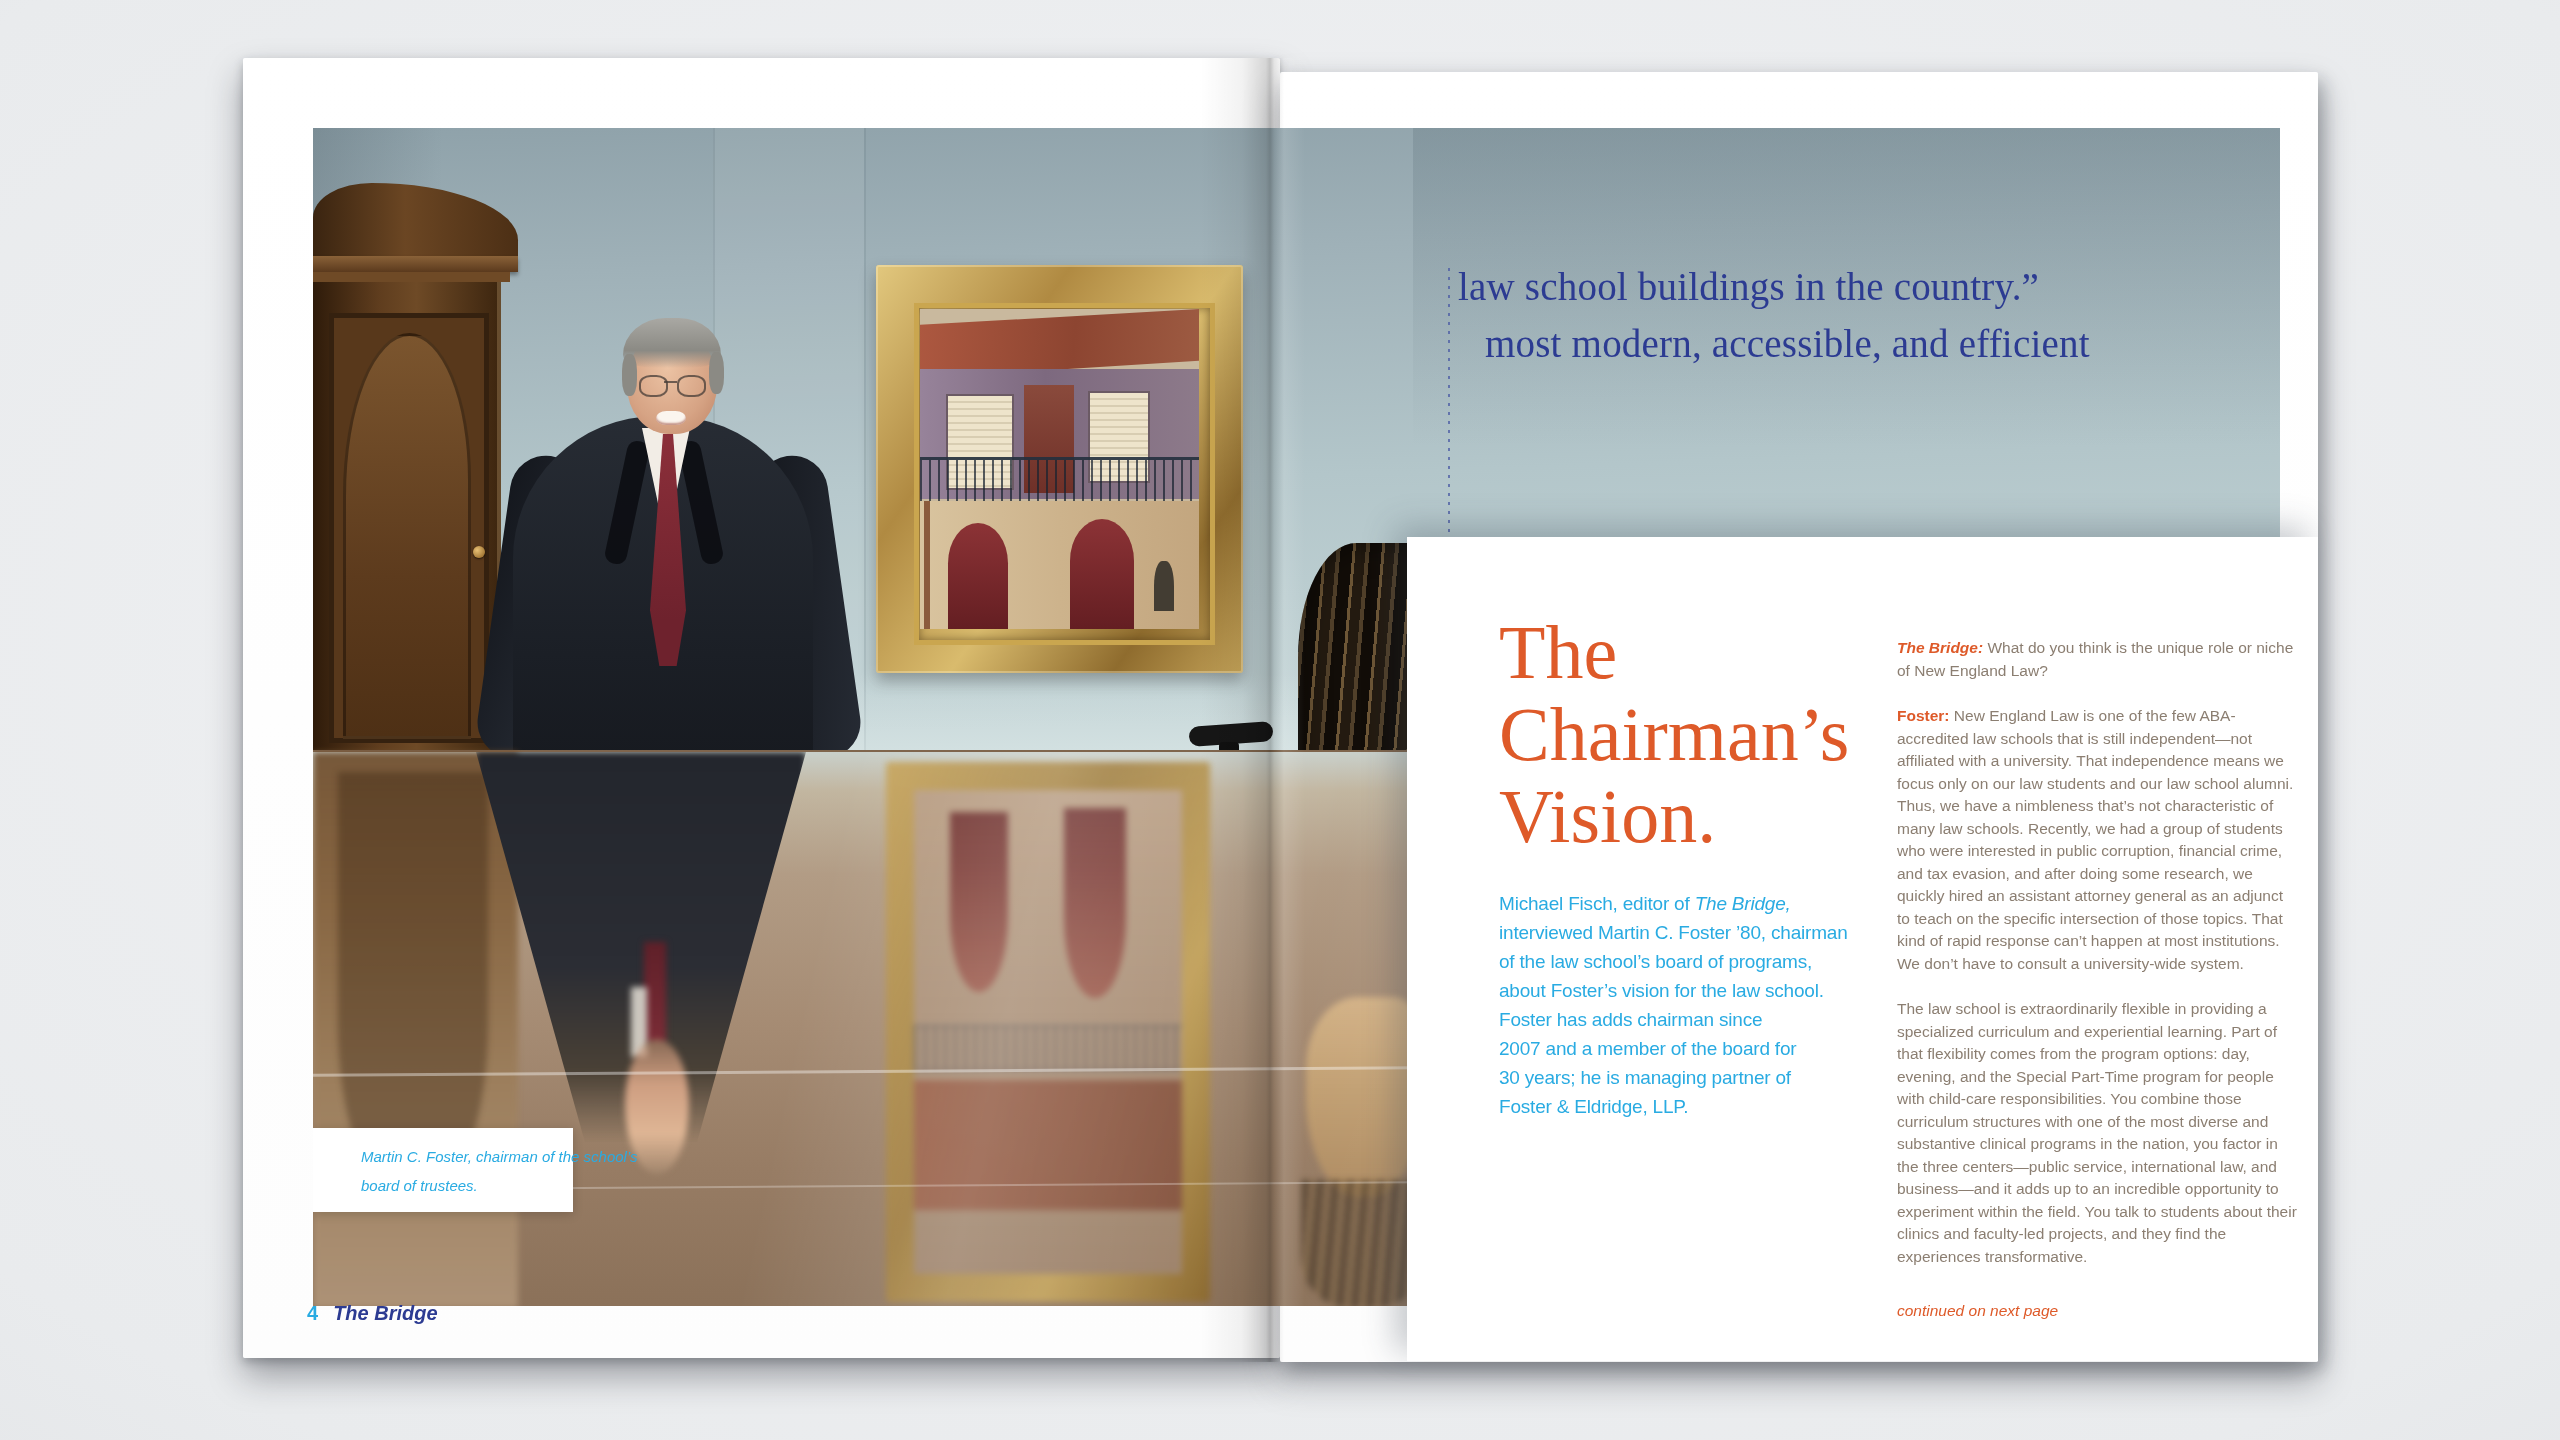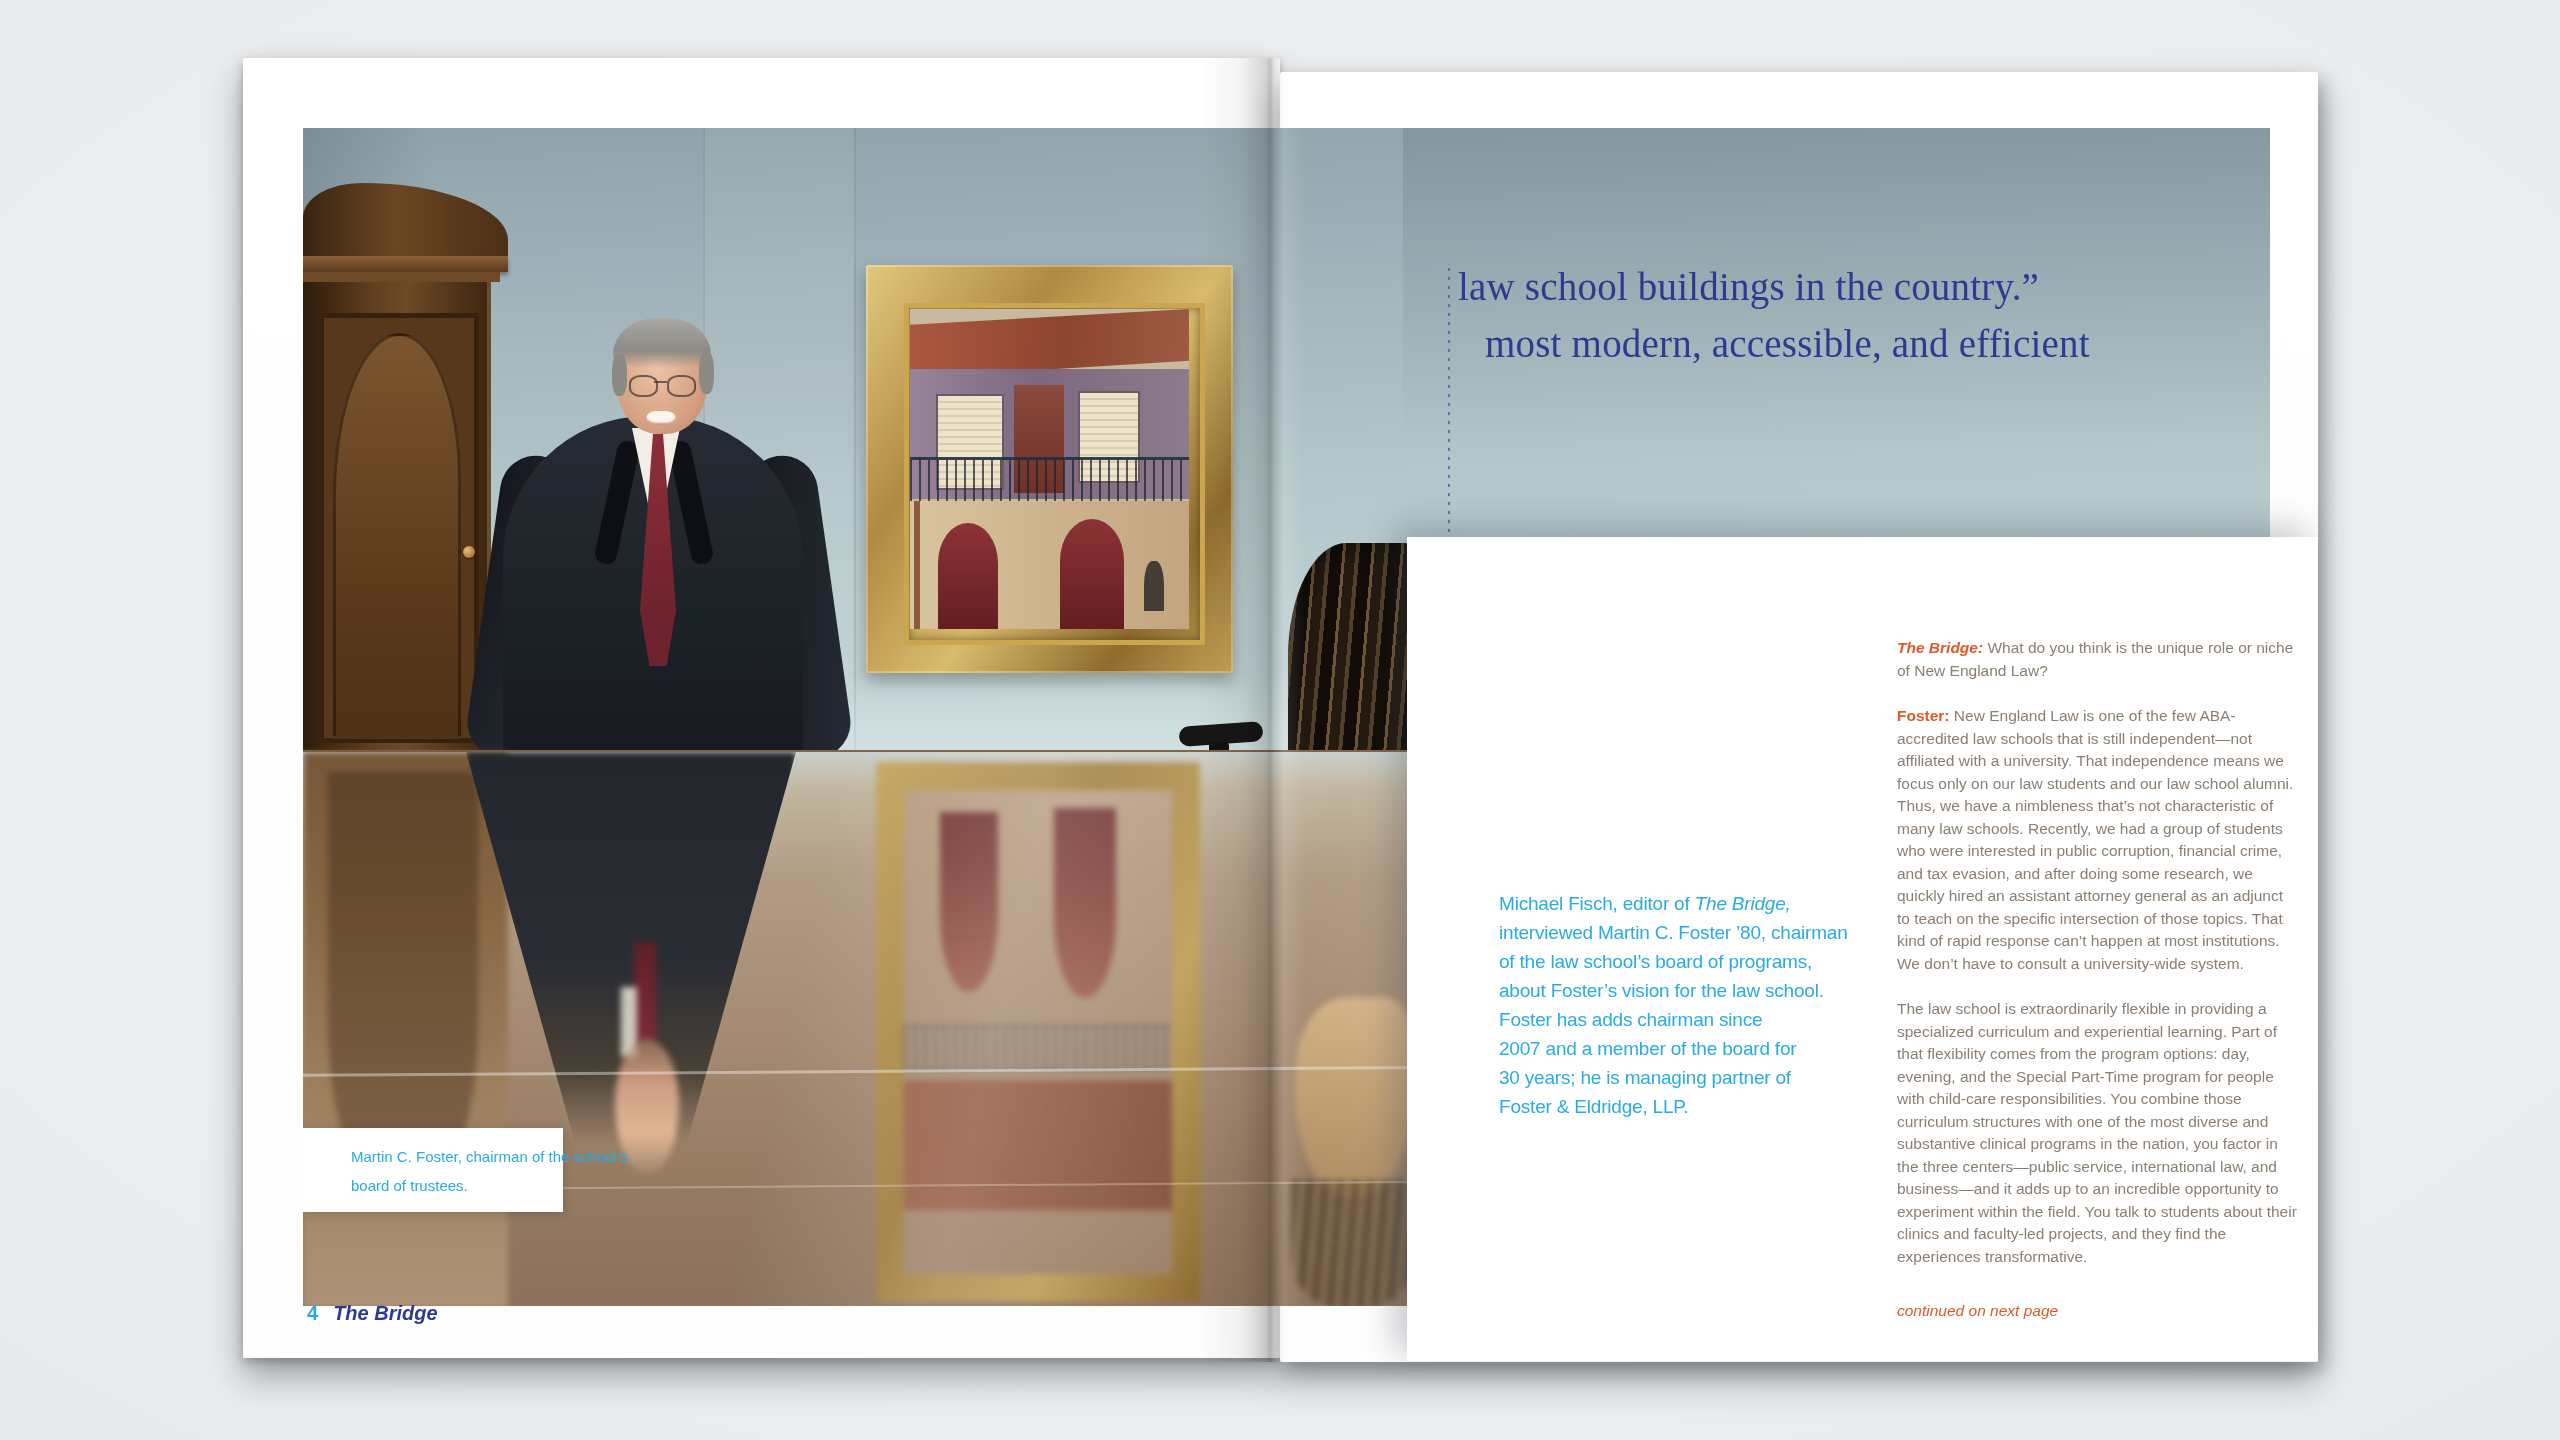--- a/index.html
+++ b/index.html
@@ -9,21 +9,21 @@
          font-family:"Liberation Sans", sans-serif;}
 
   
   .page{background:linear-gradient(180deg,#ffffff 0%,#fdfdfd 100%);border-radius:2px;}
   #page-left{left:243px;top:58px;width:1037px;height:1300px;
              box-shadow:0 18px 34px rgba(25,30,40,.38), 0 4px 10px rgba(25,30,40,.25);}
   #page-right{left:1280px;top:72px;width:1038px;height:1290px;
               box-shadow:0 18px 34px rgba(25,30,40,.38), 6px 8px 16px rgba(25,30,40,.22);}
 
   
-  #photo{left:303px;top:128px;width:1967px;height:1178px;overflow:hidden;z-index:2;}
+  #photo{left:313px;top:128px;width:1967px;height:1178px;overflow:hidden;z-index:2;font-style:italic;}
   .wall{left:0;top:0;width:1967px;height:625px;
         background:linear-gradient(178deg,#8fa2aa 0%,#9fb1b8 22%,#b3c6ca 55%,#c3d4d6 90%);}
   .wall-shade-tr{left:1100px;top:0;width:867px;height:320px;
         background:linear-gradient(180deg,rgba(70,90,100,.20),rgba(70,90,100,0));}
   .wall-shade-l{left:0;top:0;width:130px;height:625px;
         background:linear-gradient(90deg,rgba(50,65,75,.22),rgba(50,65,75,0));}
   .wall-panel{left:400px;top:0;width:151px;height:625px;background:rgba(255,255,255,.06);}
   .seam{top:0;width:2px;height:625px;background:rgba(40,55,65,.10);}
   .wall-haze{left:0;top:545px;width:1967px;height:80px;
         background:linear-gradient(180deg,rgba(255,255,255,0),rgba(240,248,246,.35));}
@@ -290,20 +290,25 @@
 
   <div class="abs" id="gutter"></div>
 
   <div class="abs" id="quote-rule"></div>
   <div class="abs" id="pull-quote">
       <p><span>law school buildings in the country.”</span></p>
       <p><span>most modern, accessible, and efficient</span></p>
     </div>
 
   <div class="abs" id="article-panel">
+    <div class="abs" id="article-title">
+        <p><span>The</span></p>
+        <p><span>Chairman’s</span></p>
+        <p><span>Vision.</span></p>
+      </div>
     <div class="abs" id="article-intro">
         <p><span>Michael Fisch, editor of </span><span class="em">The Bridge,</span></p>
         <p><span>interviewed Martin C. Foster ’80, chairman</span></p>
         <p><span>of the law school’s board of programs,</span></p>
         <p><span>about Foster’s vision for the law school.</span></p>
         <p><span>Foster has adds chairman since</span></p>
         <p><span>2007 and a member of the board for</span></p>
         <p><span>30 years; he is managing partner of</span></p>
         <p><span>Foster &amp; Eldridge, LLP.</span></p>
       </div>

